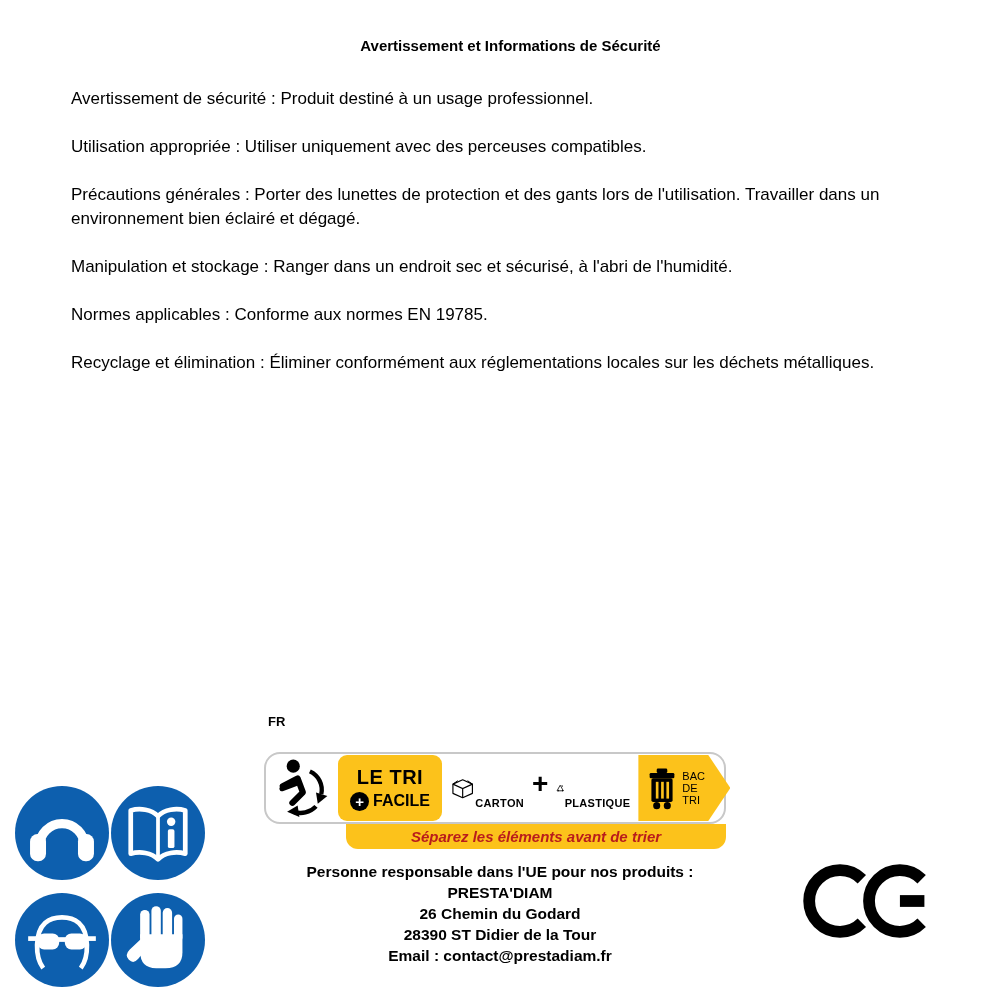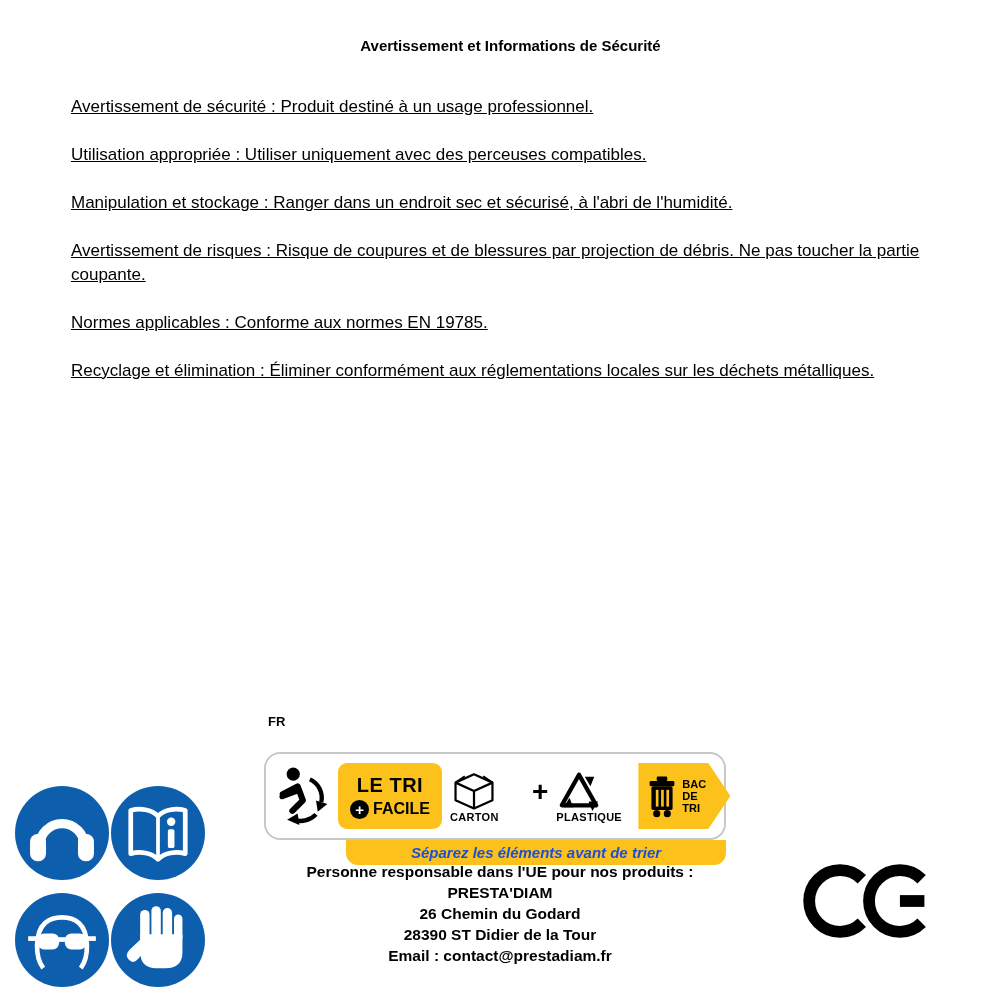--- a/index.html
+++ b/index.html
@@ -8,69 +8,69 @@
     font-family: "Liberation Sans", sans-serif; color: #000; overflow: hidden;
   }
   .doc-title {
     position: absolute; top: 29px; left: 0; width: 100%;
     text-align: center; font-size: 15px; font-weight: bold; margin: 8px;
   }
   .paragraphs {
     position: absolute; top: 83px; left: 71px; width: 878px;
     font-size: 17px; line-height: 24px;
   }
-  .paragraphs p { margin: 12px 0 24px 0; text-decoration: underline; }
+  .paragraphs p { margin: 4px 0 24px 0; }
 
   
   .safety-icons {
     position: absolute; left: 15px; top: 786px;
     display: grid; grid-template-columns: repeat(2, 94px); gap: 13px 2px;
   }
   .m-icon {
     width: 94px; height: 94px; border-radius: 50%; background: #0d5fae;
     display: flex; align-items: center; justify-content: center;
   }
   .m-icon svg { width: 94px; height: 94px; display: block; }
 
   
   .triman-wrap { position: absolute; left: 264px; top: 714px; width: 466px; }
   .fr-label { font-weight: bold; font-size: 13px; margin: 0 0 23px 4px; }
   .logo-box {
-    position: relative; width: 462px; height: 88px; background: #fff;
+    position: relative; width: 462px; height: 72px; background: #fff;
     border: 2px solid #c8c8c8; border-radius: 16px;
     display: flex; align-items: center; gap: 8px; padding: 11px 8px; box-sizing: border-box;
   }
   .triman-figure { width: 56px; height: 62px; flex: 0 0 auto; }
   .pill {
     background: #fcc21b; border-radius: 9px; width: 104px; height: 66px; flex: 0 0 auto;
     display: flex; flex-direction: column; align-items: center; justify-content: center; gap: 3px;
   }
   .pill-line1 { font-weight: bold; font-size: 20px; letter-spacing: 0.5px; }
   .pill-line2 { display: flex; align-items: center; gap: 4px; font-weight: bold; font-size: 16px; }
   .plus-circle {
     width: 19px; height: 19px; border-radius: 50%; background: #000; color: #fff;
     display: inline-flex; align-items: center; justify-content: center;
     font-size: 15px; font-weight: bold; line-height: 1;
   }
   .mat-col {
-    display: flex; flex-direction: column; align-items: flex-start; gap: 0; flex: 0 0 auto; width: 74px;
+    display: flex; flex-direction: row; align-items: flex-end; gap: 0; flex: 0 0 auto; width: 74px;
   }
   .mat-label { font-size: 11px; font-weight: bold; letter-spacing: 0.3px; }
   .big-plus { font-size: 28px; font-weight: bold; flex: 0 0 auto; margin-top: -8px; }
   .bac-arrow {
     background: #fcc21b; height: 66px; width: 92px; flex: 0 0 auto; margin-left: auto;
     clip-path: polygon(0 0, 76% 0, 100% 50%, 76% 100%, 0 100%);
     display: flex; align-items: center; gap: 5px; padding-left: 9px; box-sizing: border-box;
   }
-  .bac-text { font-size: 11px; font-weight: bold; line-height: 12px; }
+  .bac-text { font-size: 11px; font-weight: normal; line-height: 12px; }
   .tagline {
     margin-left: 82px; width: 380px; height: 25px; background: #fcc21b;
     border-radius: 0 0 12px 12px; box-sizing: border-box;
     display: flex; align-items: center; justify-content: center;
-    font-style: italic; font-weight: bold; font-size: 15px; color: #1d4ed8;
+    font-style: italic; font-weight: bold; font-size: 15px; color: #b91c1c;
   }
 
   
   .address {
     position: absolute; top: 861px; left: 250px; width: 500px;
     text-align: center; font-size: 15.5px; font-weight: bold; line-height: 21px;
   }
   .address div { white-space: nowrap; }
 
   
@@ -80,22 +80,22 @@
 </head>
 <body>
 
 <div class="page">
 
   <h1 class="doc-title">Avertissement et Informations de Sécurité</h1>
 
   <div class="paragraphs">
     <p>Avertissement de sécurité : Produit destiné à un usage professionnel.</p>
     <p>Utilisation appropriée : Utiliser uniquement avec des perceuses compatibles.</p>
+    <p>Précautions générales : Porter des lunettes de protection et des gants lors de l'utilisation. Travailler dans un environnement bien éclairé et dégagé.</p>
     <p>Manipulation et stockage : Ranger dans un endroit sec et sécurisé, à l'abri de l'humidité.</p>
-    <p>Avertissement de risques : Risque de coupures et de blessures par projection de débris. Ne pas toucher la partie coupante.</p>
     <p>Normes applicables : Conforme aux normes EN 19785.</p>
     <p>Recyclage et élimination : Éliminer conformément aux réglementations locales sur les déchets métalliques.</p>
   </div>
 
   <div class="triman-wrap">
     <div class="fr-label">FR</div>
     <div class="logo-box">
 
       <svg class="triman-figure" viewBox="0 0 64 70">
         <circle cx="22" cy="10" r="7.5" fill="#000"></circle>

